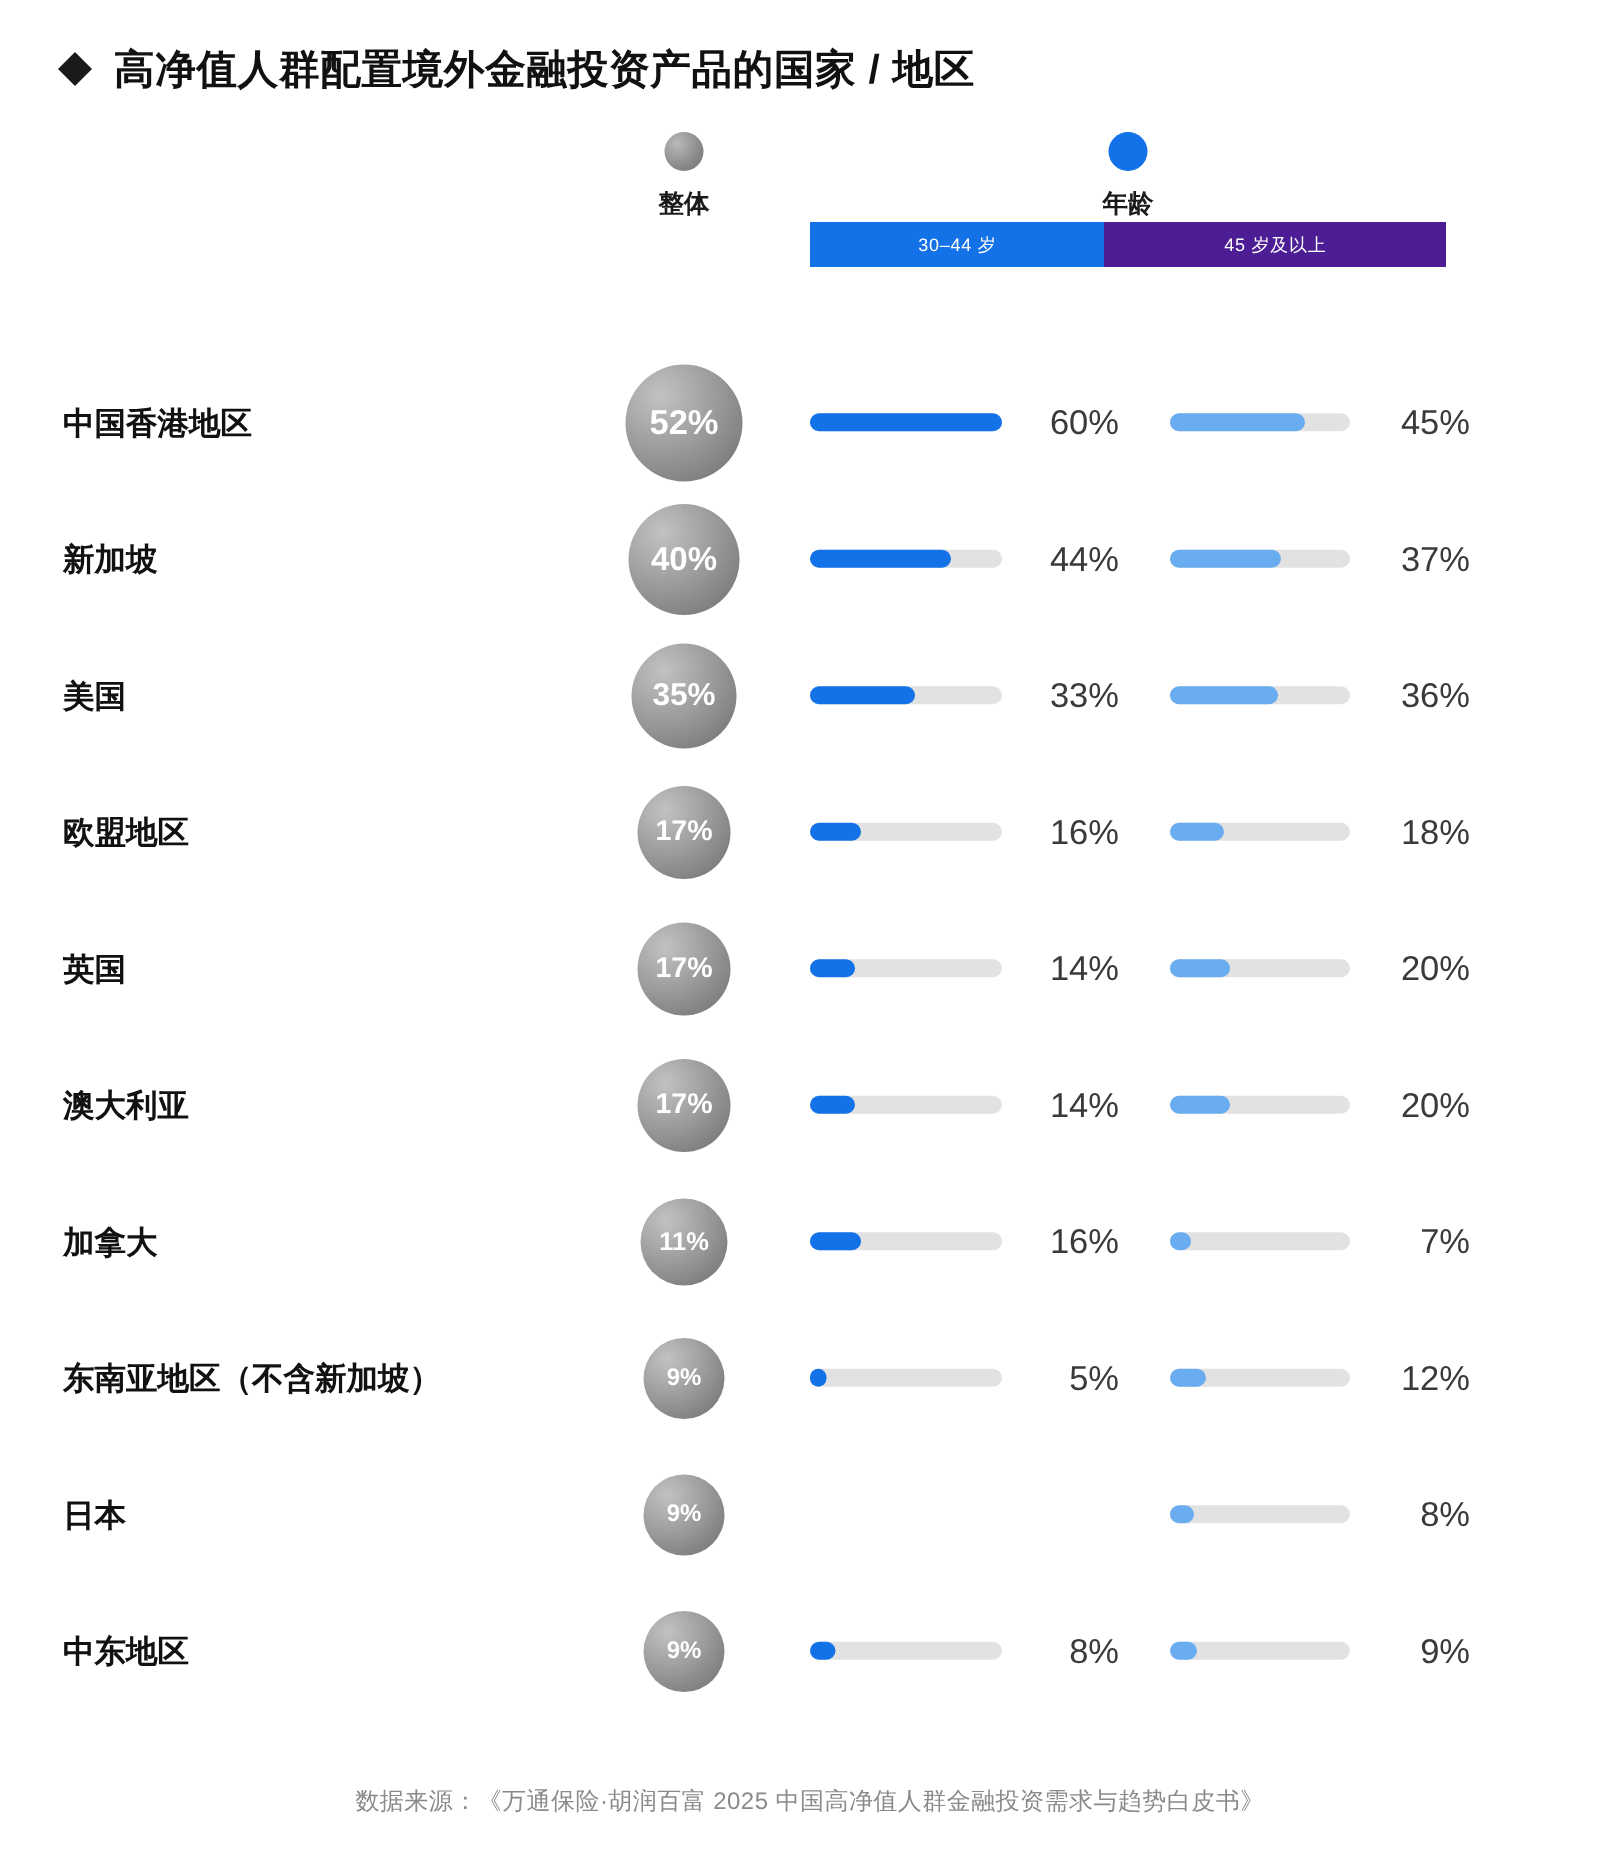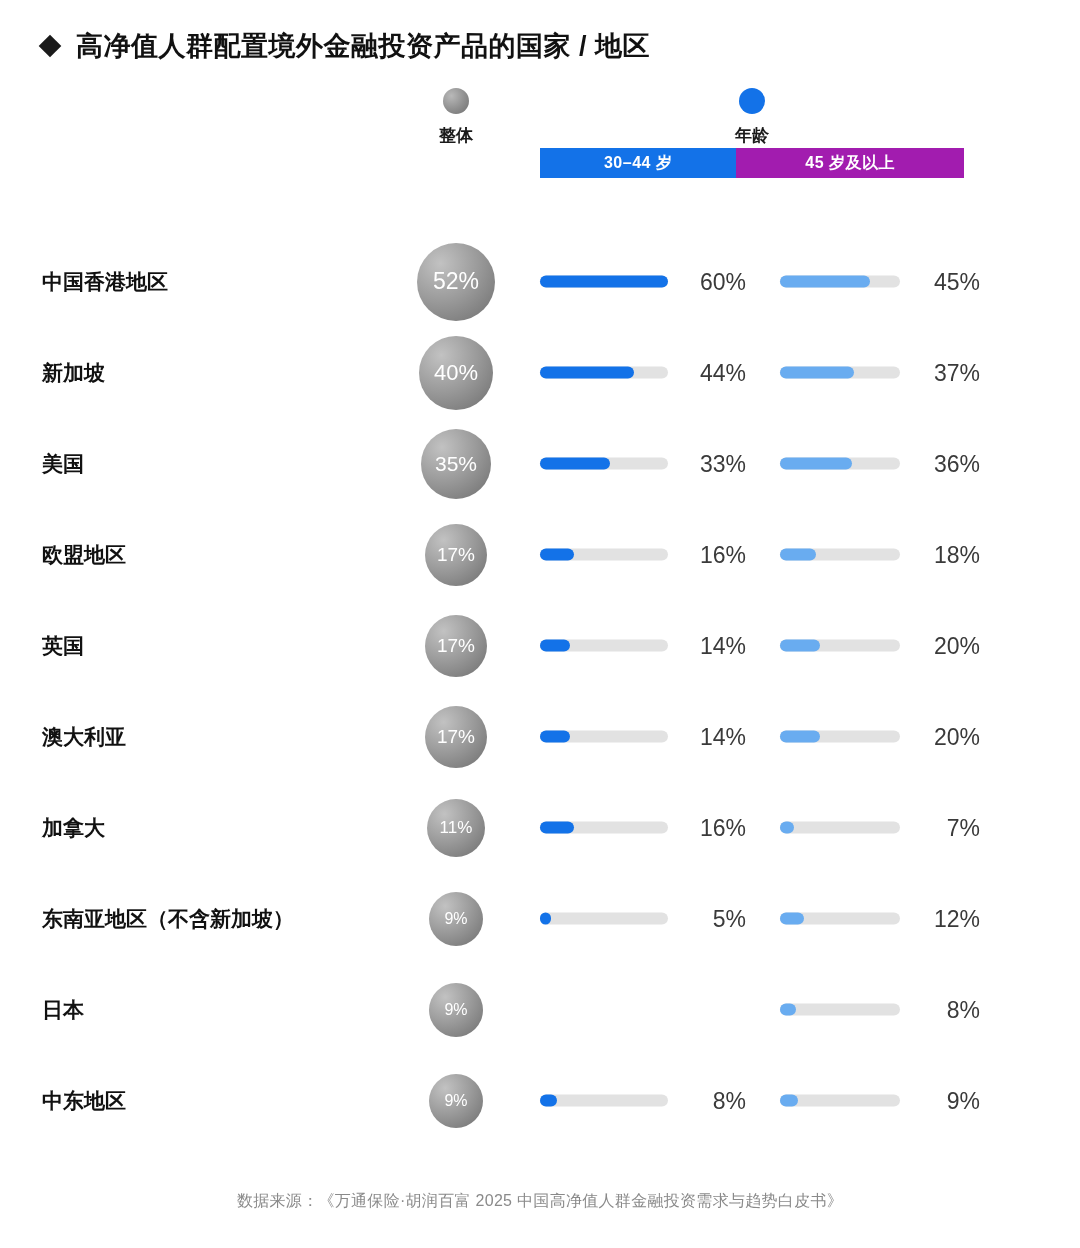--- a/index.html
+++ b/index.html
@@ -82,26 +82,26 @@
     left: 540px;
     top: 60px;
     width: 424px;
     display: flex;
   }
   .band {
     height: 30px;
     line-height: 30px;
     text-align: center;
     color: #fff;
-    font-size: 16px;
-    font-weight: bold;
+    font-size: 12px;
+    font-weight: normal;
     letter-spacing: 0.5px;
   }
   .band.dark { background: #1372e8; width: 214px; }
-  .band.light { background: #a21caf; width: 248px; }
+  .band.light { background: #4c1d95; width: 248px; }
 
   
   .rows {
     position: relative;
     margin-top: 18px;
   }
   .row {
     position: relative;
     height: 91px;
   }
@@ -115,21 +115,21 @@
     color: #111;
     white-space: nowrap;
   }
   .overall-bubble {
     position: absolute;
     left: 408px;
     top: 50%;
     transform: translateY(-50%);
     border-radius: 50%;
     color: #fff;
-    font-weight: normal;
+    font-weight: bold;
     display: flex;
     align-items: center;
     justify-content: center;
     background: radial-gradient(circle at 30% 26%, #c2c2c2 0%, #9a9a9a 48%, #6d6d6d 100%);
   }
 
   .bar-group {
     position: absolute;
     top: 50%;
     transform: translateY(-50%);

